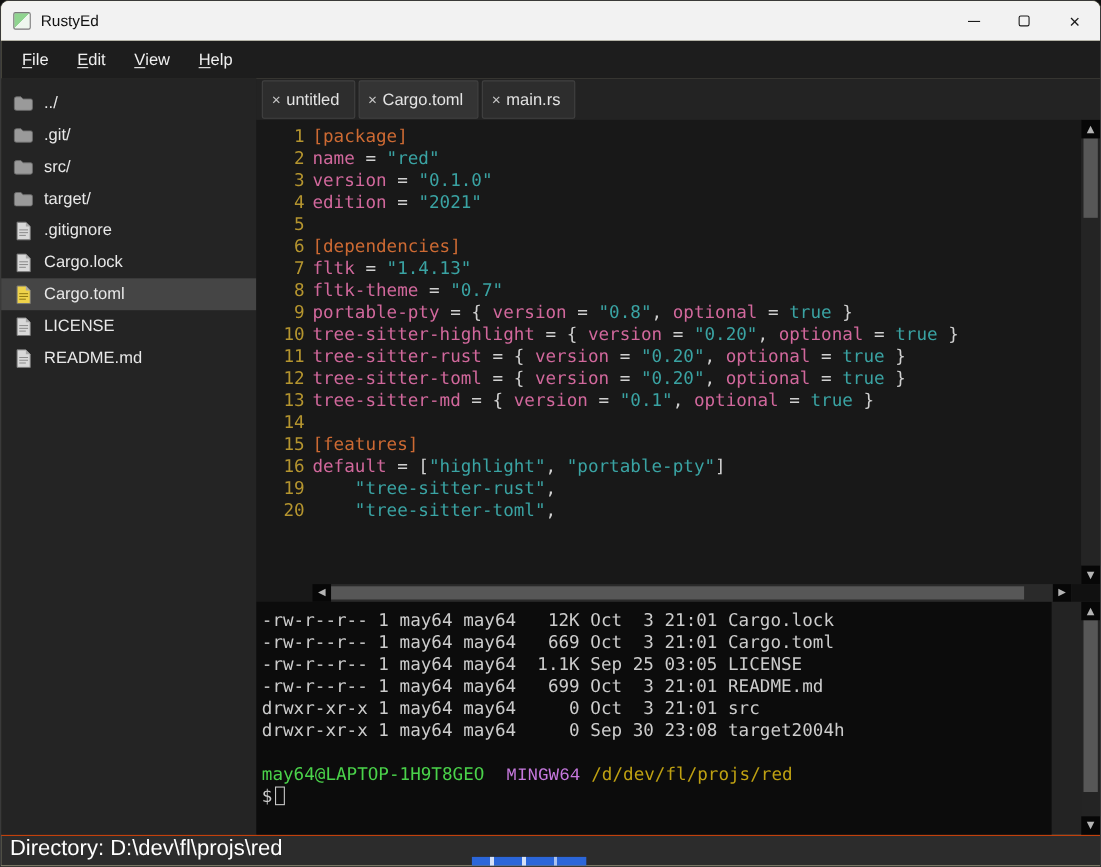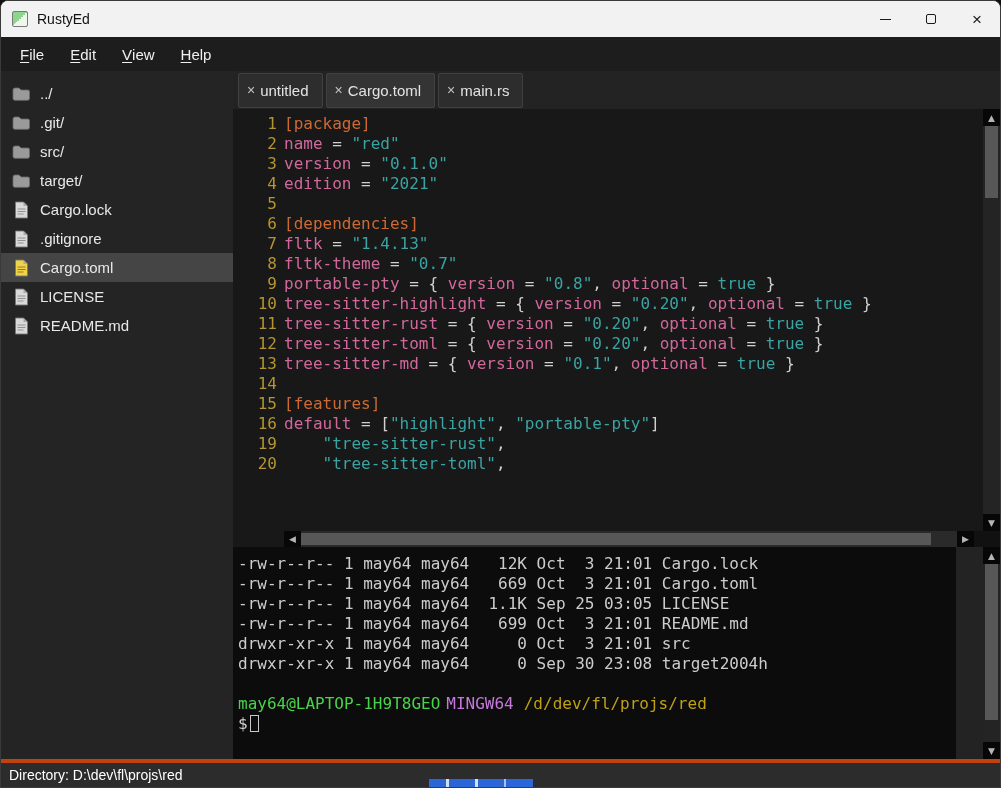--- a/index.html
+++ b/index.html
@@ -60,25 +60,25 @@
   .h-spacer{width:51px;background:#181818;flex-shrink:0;}
   .hscroll-row .sb-arrow{height:16px;}
   .sb-track.h{background:#2a2a2a;}
   .h-thumb{top:2px;bottom:2px;left:0;width:96%;}
   .sb-corner{width:26px;background:#111;flex-shrink:0;}
   
   .terminal-row{flex:1;display:flex;min-height:0;gap:27px;}
   .terminal{flex:1;background:#0c0c0c;padding:7px 0 0 5px;overflow:hidden;
             font-family:"DejaVu Sans Mono",monospace;font-size:16px;line-height:20px;color:var(--t-text);}
   .t-line{white-space:pre;height:20px;}
-  .t-user{color:var(--t-user);} .t-shell{color:var(--t-shell);margin-left:6px;} .t-path{color:var(--t-path);margin-left:10px;}
+  .t-user{color:var(--t-user);} .t-shell{color:var(--t-shell);margin-left:20px;font-family:Liberation Mono, monospace;} .t-path{color:var(--t-path);margin-left:10px;}
   .cursor{display:inline-block;width:9px;height:17px;border:1px solid #c8c8c8;vertical-align:-3px;margin-left:2px;}
   
-  .statusbar{height:28px;background:#2c2c2c;display:flex;align-items:center;padding-left:8px;
-             color:#ffffff;font-size:14px;flex-shrink:0;border-top:4px solid #c2410c;}
+  .statusbar{height:28px;background:#2c2c2c;display:flex;padding-left:8px;
+             color:#ffffff;font-size:20px;flex-shrink:0;border-top:1px solid #c2410c;}
   .taskbar-peek{position:absolute;left:428px;bottom:0;width:104px;height:8px;background:#2b66d9;
     background-image:linear-gradient(90deg,transparent 0 16%,rgba(255,255,255,.8) 16% 19%,transparent 19% 44%,rgba(255,255,255,.8) 44% 47%,transparent 47% 72%,rgba(255,255,255,.6) 72% 74%,transparent 74%);}
 </style>
 </head>
 <body>
 
 <div class="window">
 
   <div class="titlebar">
     <div class="app-icon"></div>
@@ -139,33 +139,33 @@
         <div class="tree-item">
           <span class="tree-icon">
             <svg width="15" height="18" viewBox="0 0 15 18">
               <path d="M1.5 1 h8 l4 4 v12 h-12 z" fill="#d9d9d9" stroke="#777" stroke-width="0.9"></path>
               <path d="M9.5 1 l4 4 h-4 z" fill="#a8a8a8"></path>
               <line x1="3.5" y1="8" x2="11.5" y2="8" stroke="#8a8a8a" stroke-width="0.9"></line>
               <line x1="3.5" y1="10.5" x2="11.5" y2="10.5" stroke="#8a8a8a" stroke-width="0.9"></line>
               <line x1="3.5" y1="13" x2="9.5" y2="13" stroke="#8a8a8a" stroke-width="0.9"></line>
             </svg>
           </span>
-          <span class="tree-label">Cargo.lock</span>
+          <span class="tree-label">.gitignore</span>
         </div>
         <div class="tree-item">
           <span class="tree-icon">
             <svg width="15" height="18" viewBox="0 0 15 18">
               <path d="M1.5 1 h8 l4 4 v12 h-12 z" fill="#d9d9d9" stroke="#777" stroke-width="0.9"></path>
               <path d="M9.5 1 l4 4 h-4 z" fill="#a8a8a8"></path>
               <line x1="3.5" y1="8" x2="11.5" y2="8" stroke="#8a8a8a" stroke-width="0.9"></line>
               <line x1="3.5" y1="10.5" x2="11.5" y2="10.5" stroke="#8a8a8a" stroke-width="0.9"></line>
               <line x1="3.5" y1="13" x2="9.5" y2="13" stroke="#8a8a8a" stroke-width="0.9"></line>
             </svg>
           </span>
-          <span class="tree-label">.gitignore</span>
+          <span class="tree-label">Cargo.lock</span>
         </div>
         <div class="tree-item selected">
           <span class="tree-icon">
             <svg width="15" height="18" viewBox="0 0 15 18">
               <path d="M1.5 1 h8 l4 4 v12 h-12 z" fill="#efd34a" stroke="#777" stroke-width="0.9"></path>
               <path d="M9.5 1 l4 4 h-4 z" fill="#a8a8a8"></path>
               <line x1="3.5" y1="8" x2="11.5" y2="8" stroke="#8a7410" stroke-width="0.9"></line>
               <line x1="3.5" y1="10.5" x2="11.5" y2="10.5" stroke="#8a7410" stroke-width="0.9"></line>
               <line x1="3.5" y1="13" x2="9.5" y2="13" stroke="#8a7410" stroke-width="0.9"></line>
             </svg>

